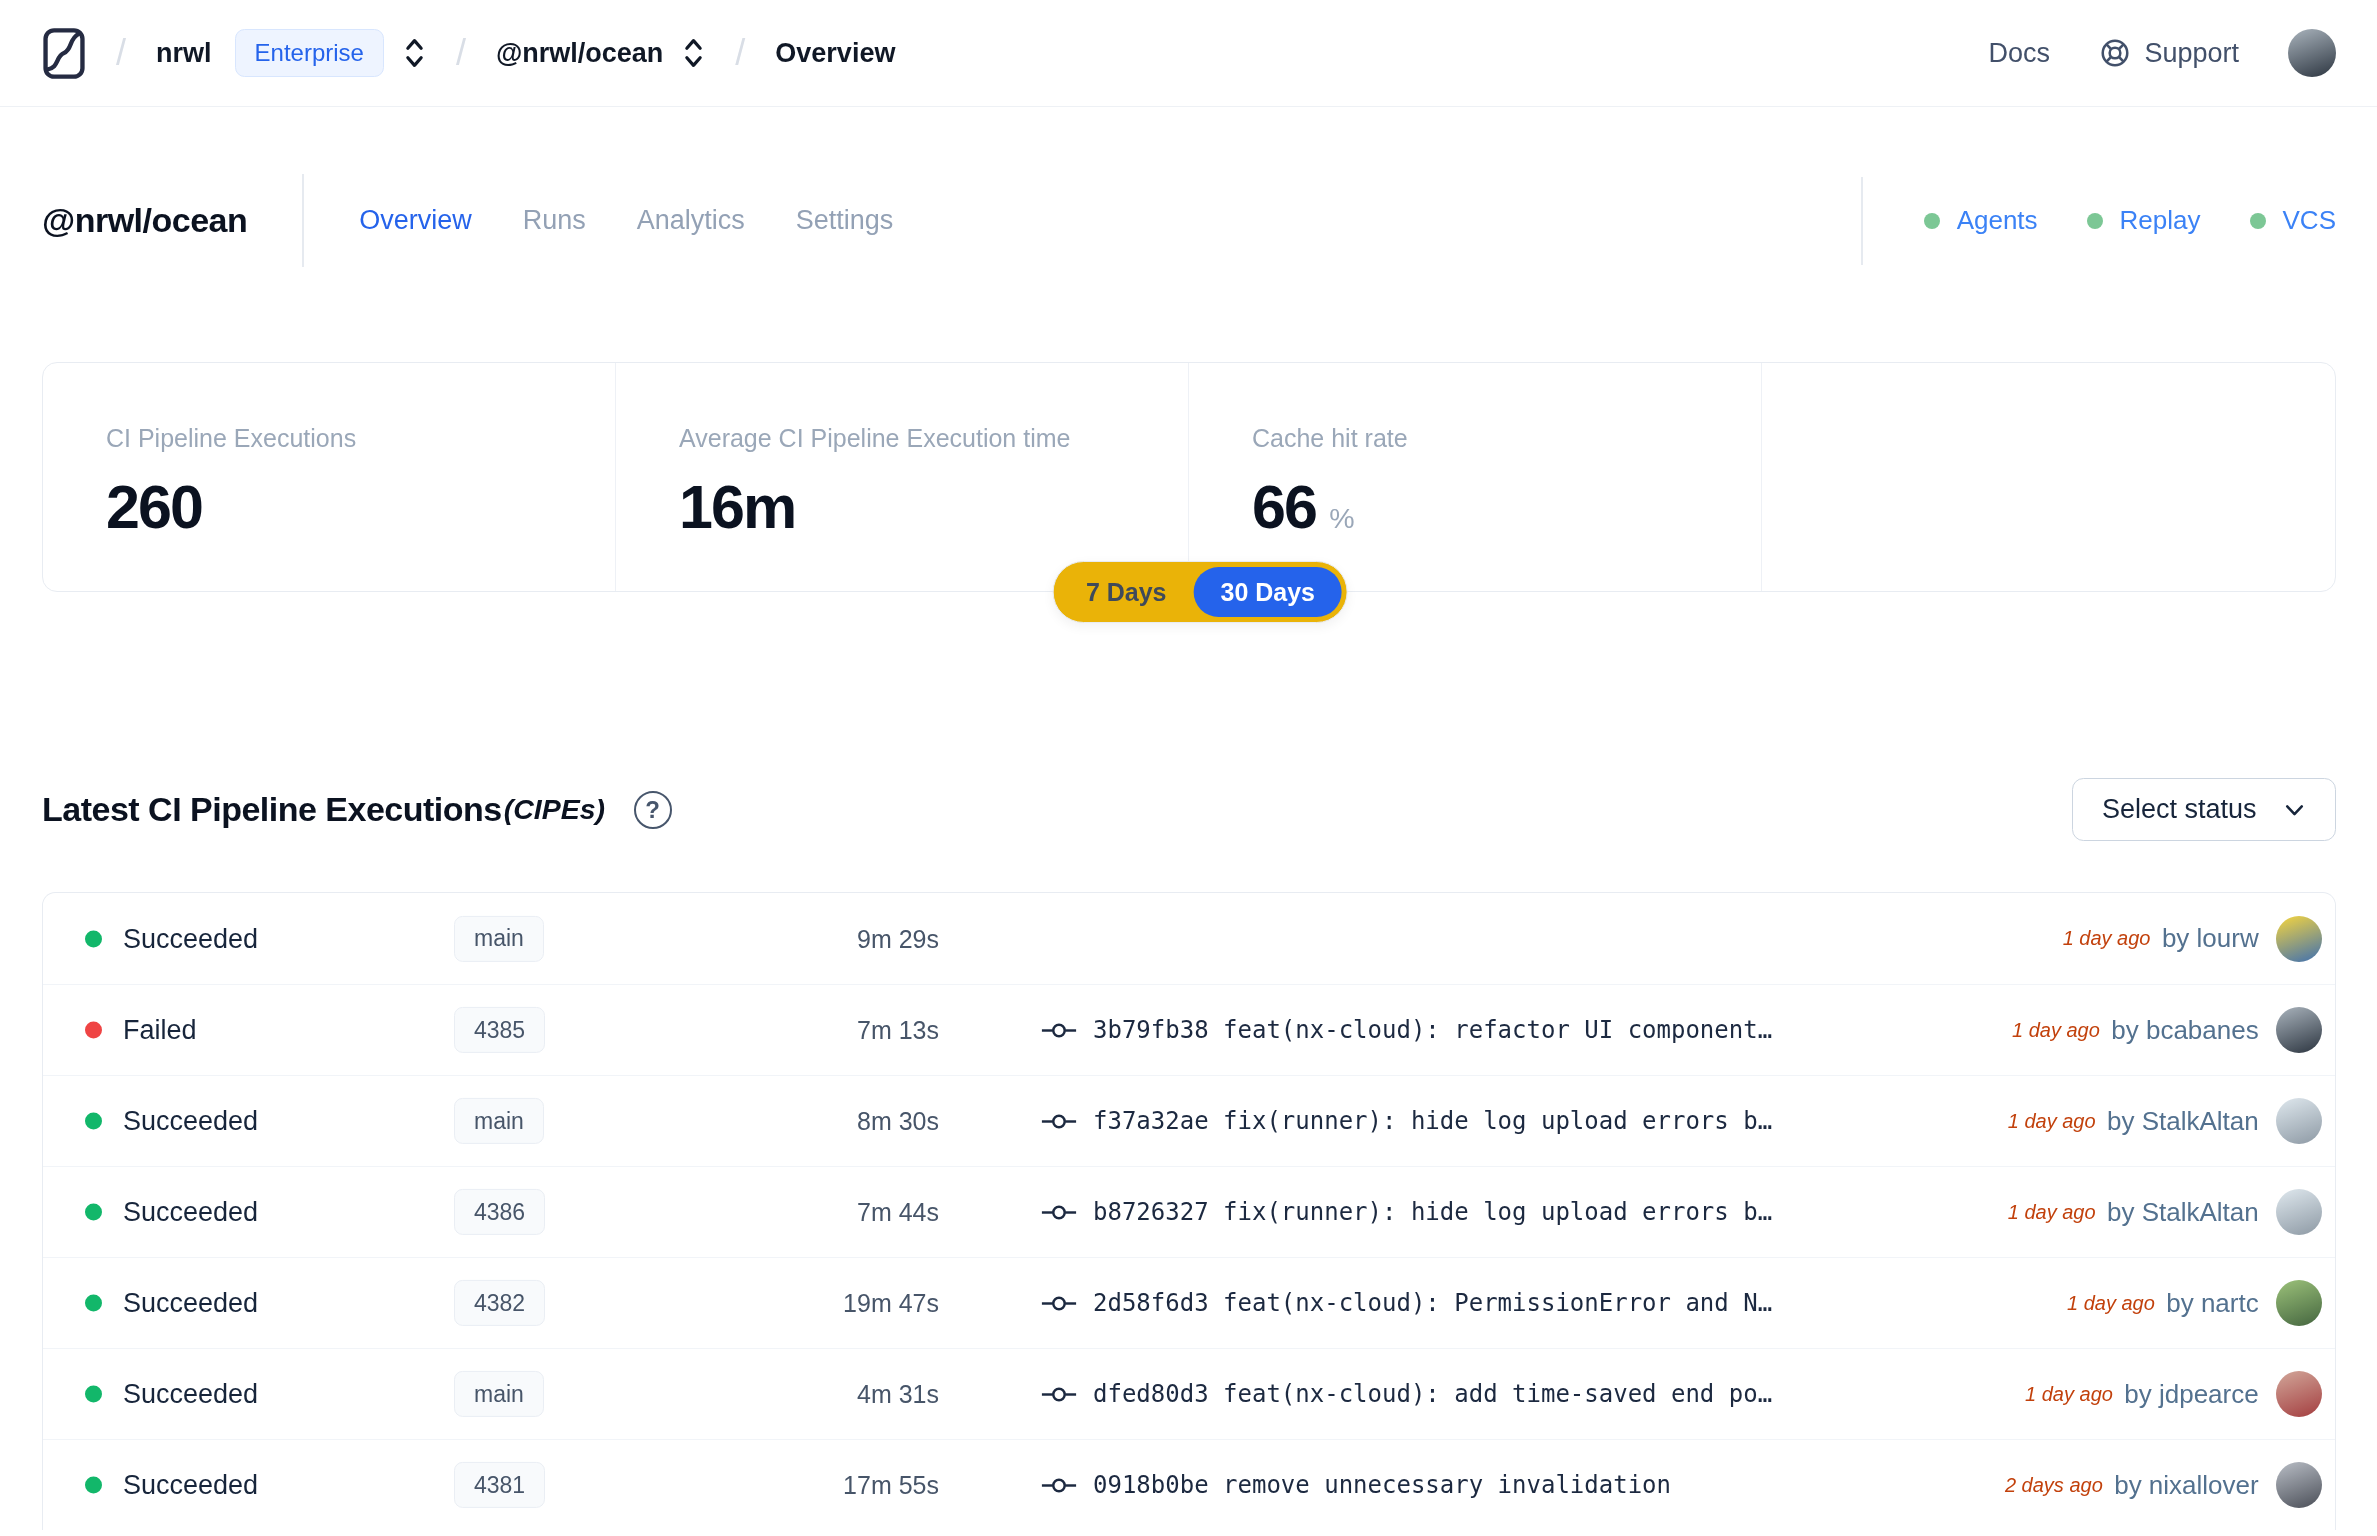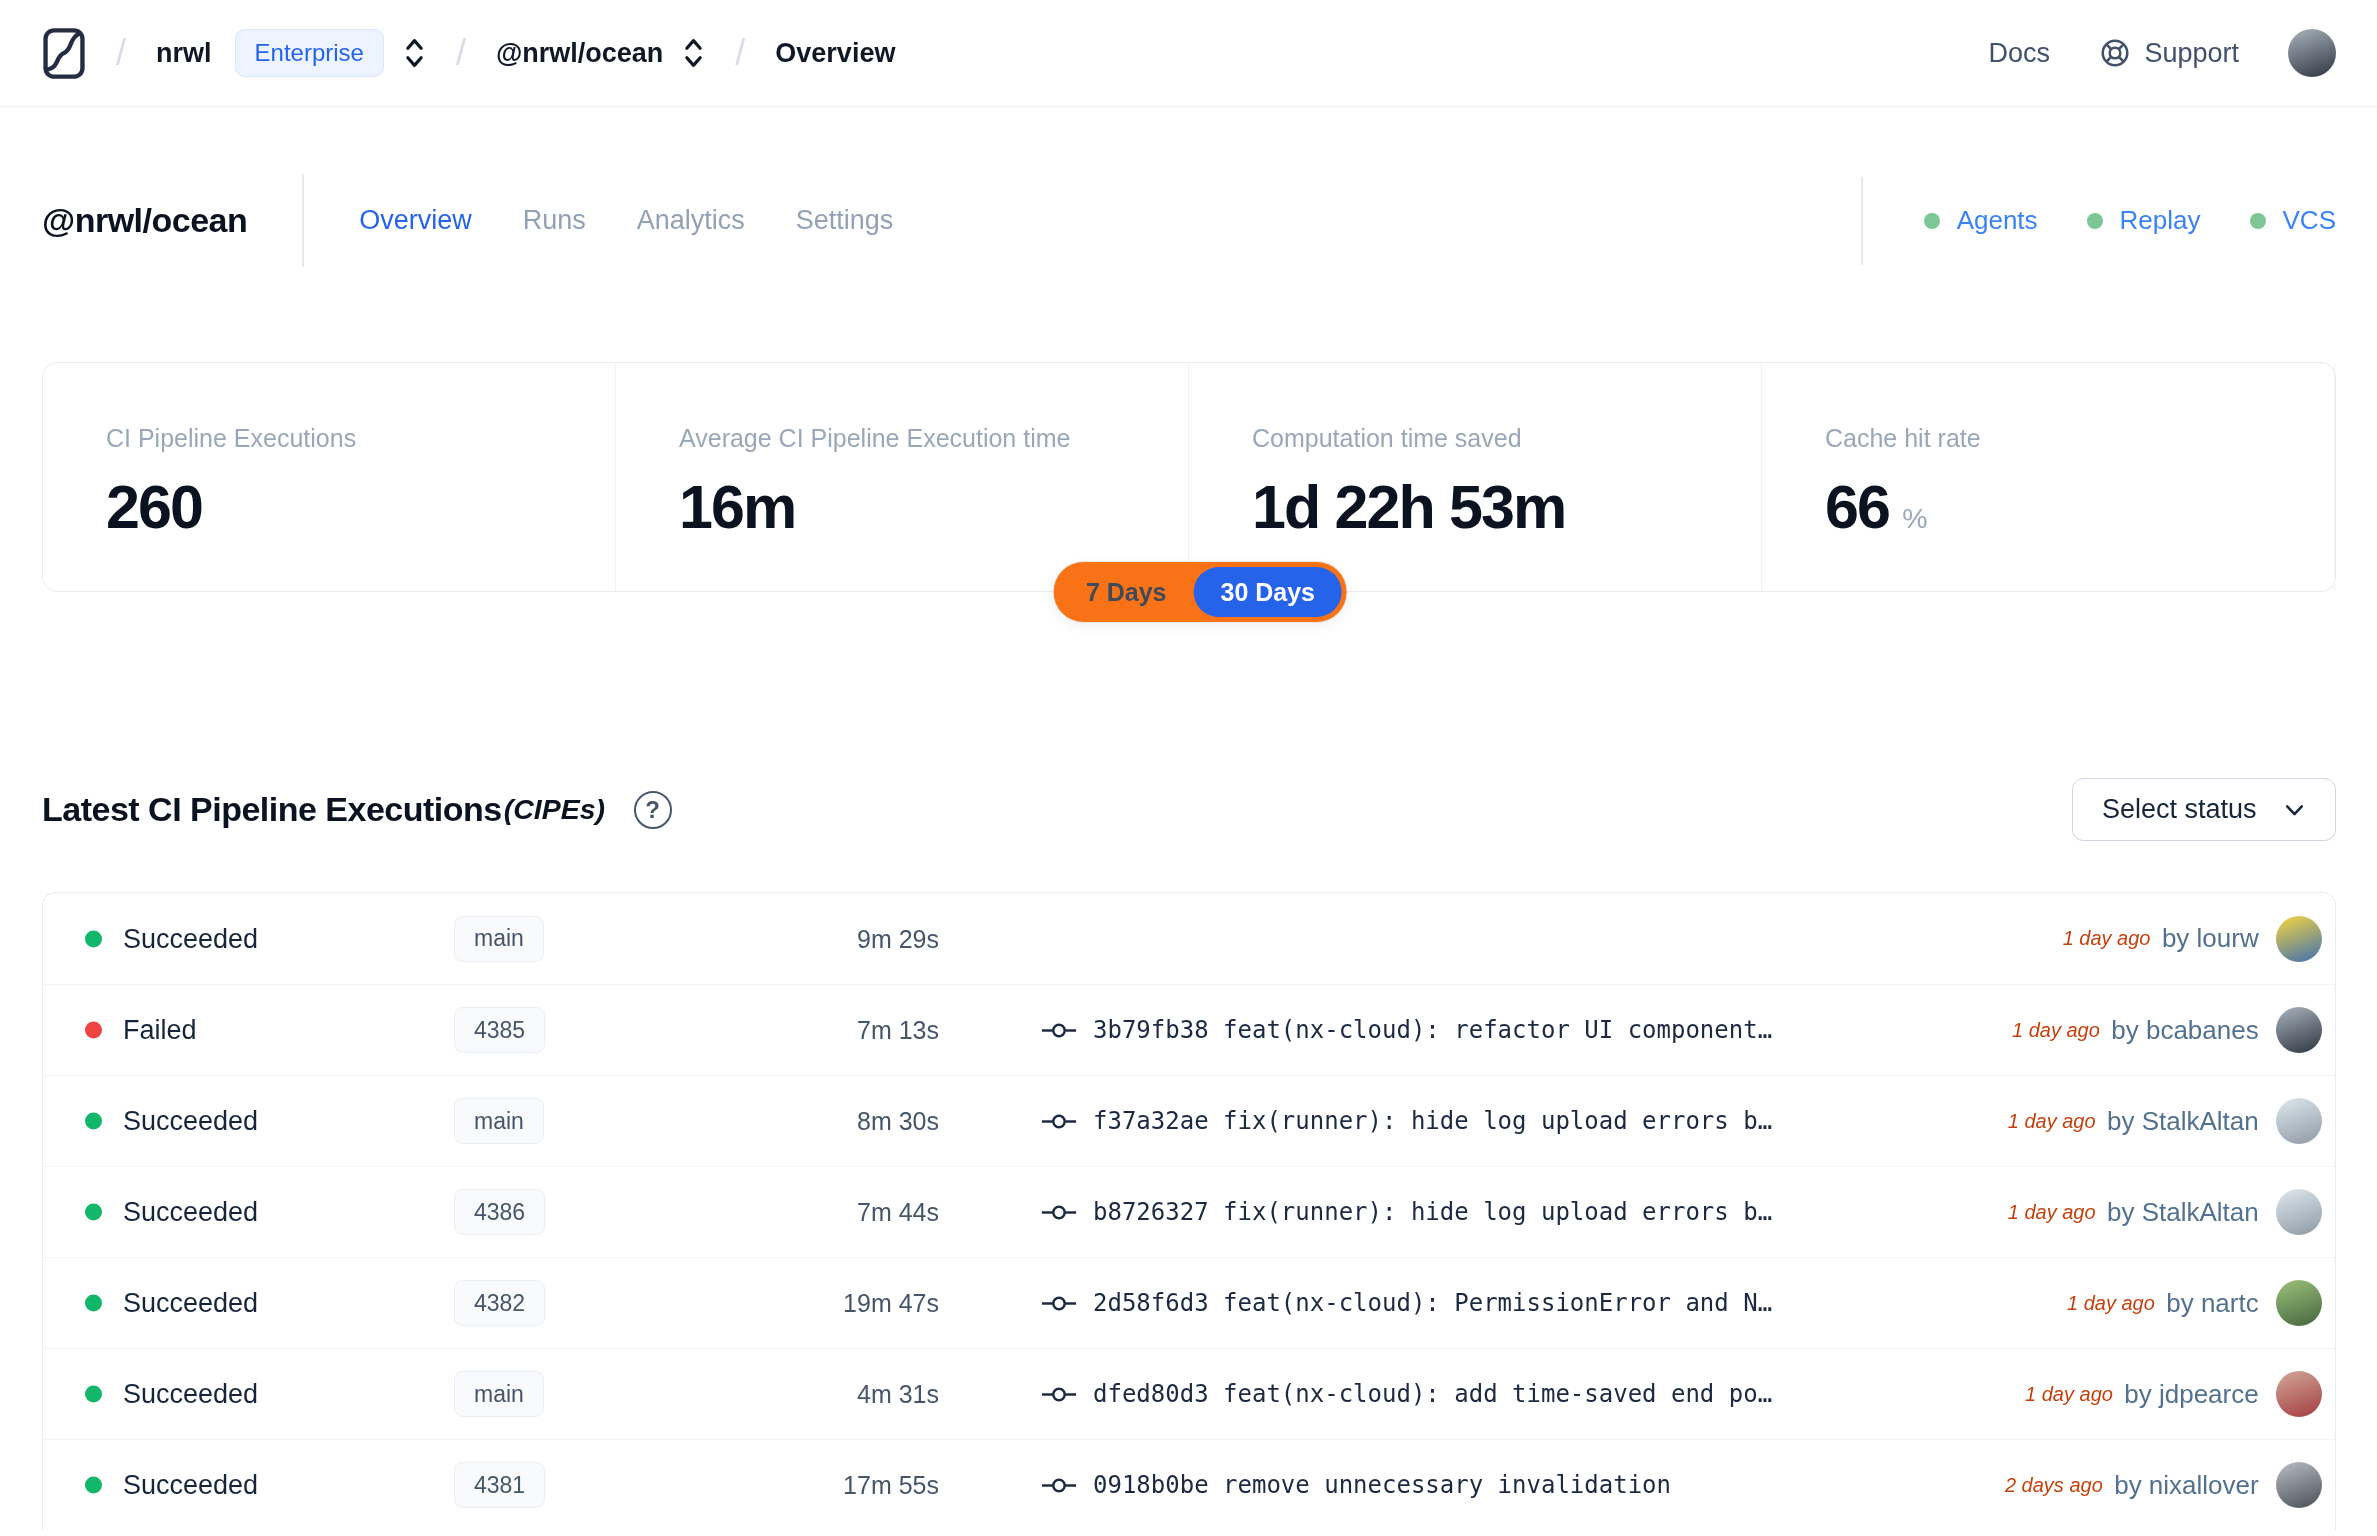--- a/index.html
+++ b/index.html
@@ -40,21 +40,21 @@
   .stats { margin:95px 42px 0; border:1.9px solid #e8ecf2; border-radius:15px;
     display:grid; grid-template-columns:1fr 1fr 1fr 1fr; position:relative; height:230px; background:#fff; }
   .stat-card { padding:61px 12px 0 63px; border-right:1.9px solid #eef1f6; }
   .stat-card:last-child { border-right:none; }
   .stat-label { font-size:25px; color:#9aa7b8; }
   .stat-value { margin-top:19px; font-size:61px; font-weight:800; letter-spacing:-1.9px;
     color:#0b1220; display:flex; align-items:baseline; }
   .stat-suffix { font-size:28.5px; font-weight:500; color:#9aa7b8; margin-left:13.3px; letter-spacing:0; }
 
   .range-toggle { position:absolute; left:50.5%; transform:translateX(-50%); bottom:-32px;
-    background:#f97316; border:1.9px solid #e8ecf2; border-radius:950px; padding:4.8px;
+    background:#eab308; border:1.9px solid #e8ecf2; border-radius:950px; padding:4.8px;
     display:flex; box-shadow:0 3.8px 11.4px rgba(15,23,42,.06); }
   .range-opt { padding:10.5px 27px; font-size:25px; font-weight:600; color:#3f4a5a;
     border-radius:950px; cursor:pointer; white-space:nowrap; }
   .range-opt.active { background:#2563eb; color:#fff; font-weight:700; }
 
   
   .cipe-head { display:flex; align-items:center; margin:186px 42px 0; }
   .cipe-title { font-size:34px; font-weight:700; letter-spacing:-0.5px; }
   .cipe-title-suffix { font-style:italic; font-size:28.5px; font-weight:600; margin-left:2px;text-align:right; }
   .help { width:38px; height:38px; border:2.9px solid #47566c; border-radius:50%;
@@ -182,27 +182,20 @@
       </div>
   </div>
   <div class="stat-card">
     <div class="stat-label">Average CI Pipeline Execution time</div>
     <div class="stat-value">
         <span>16m</span>
         <span class="stat-suffix"></span>
       </div>
   </div>
   <div class="stat-card">
-    <div class="stat-label">Computation time saved</div>
-    <div class="stat-value">
-        <span>1d 22h 53m</span>
-        <span class="stat-suffix"></span>
-      </div>
-  </div>
-  <div class="stat-card">
     <div class="stat-label">Cache hit rate</div>
     <div class="stat-value">
         <span>66</span>
         <span class="stat-suffix">%</span>
       </div>
   </div>
 
   <div class="range-toggle">
     <span class="range-opt">7 Days</span>
     <span class="range-opt active">30 Days</span>

